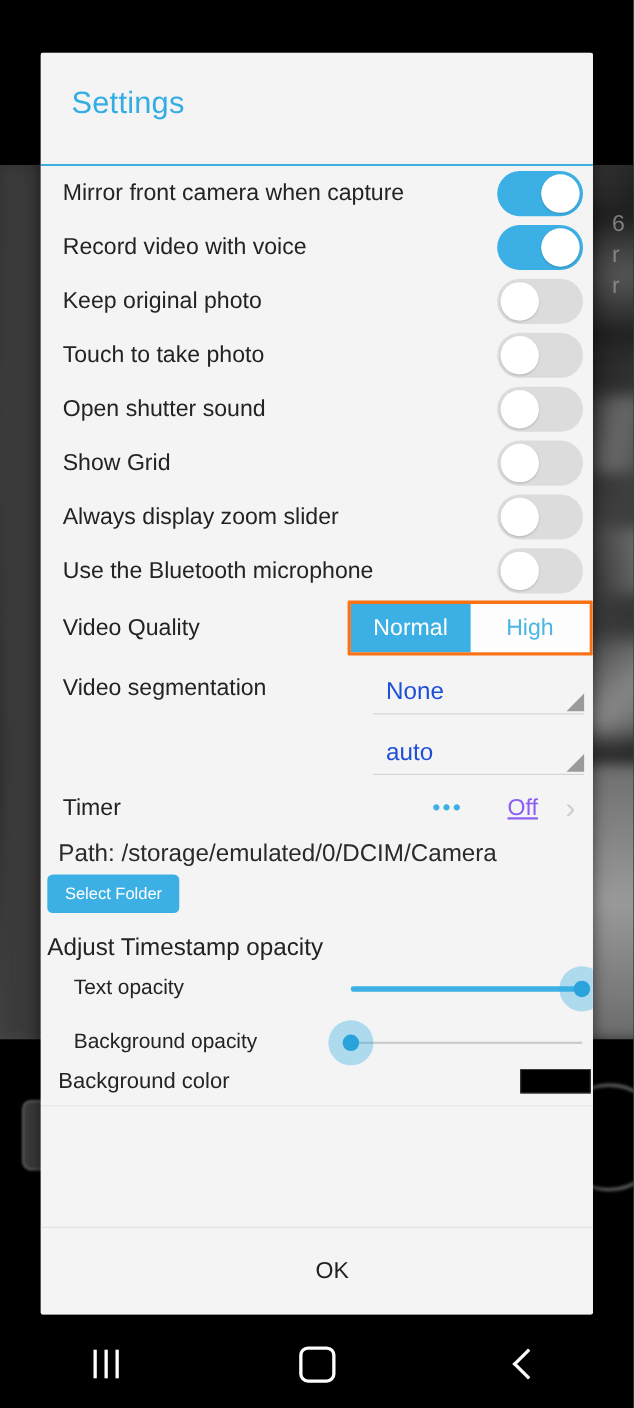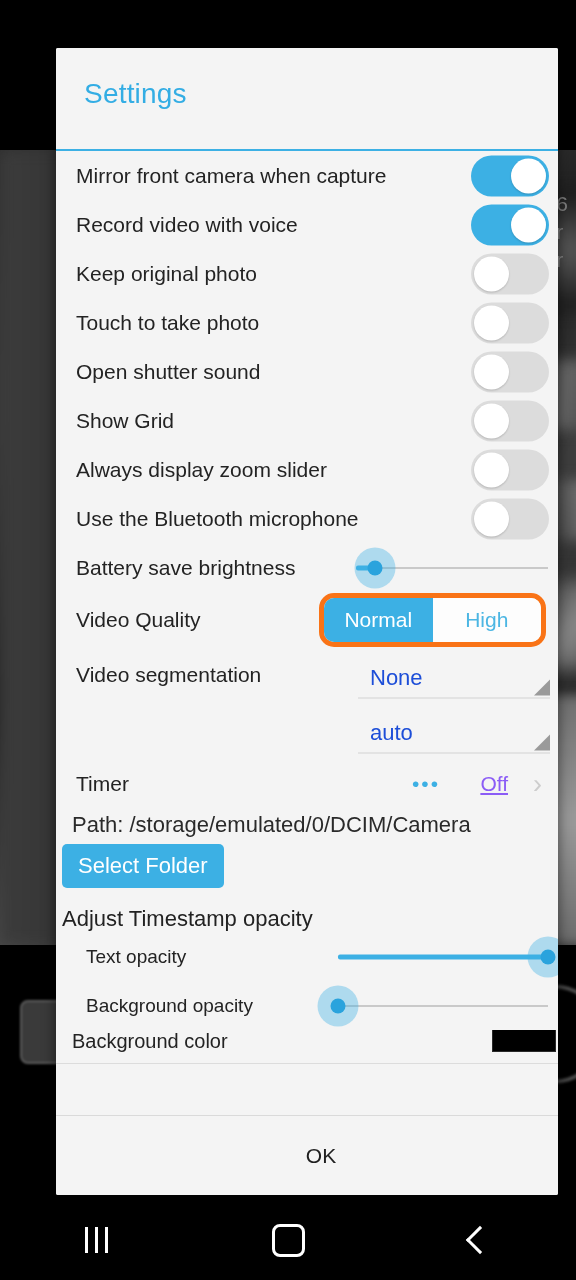--- a/index.html
+++ b/index.html
@@ -33,21 +33,21 @@
     font-size:21px;line-height:28px;filter:blur(.6px);text-align:left;}
   .bd-lowerblack{position:absolute;left:0;top:945px;width:576px;height:255px;background:#000;}
   .bd-ring{position:absolute;left:505px;top:985px;width:92px;height:92px;border-radius:50%;
     border:3px solid #5d5d5d;filter:blur(1.6px);}
   .bd-leftbox{position:absolute;left:20px;top:1000px;width:44px;height:60px;border-radius:8px;
     border:2px solid #5a5a5a;background:#3a3a3a;filter:blur(1.2px);}
 
   
   .dialog{position:absolute;left:37px;top:48px;width:502px;height:1147px;
     background:#f4f4f4;border-radius:2px;box-shadow:0 2px 14px rgba(0,0,0,.55);
-    display:flex;flex-direction:column;overflow:hidden;margin-left:19px;}
+    display:flex;flex-direction:column;overflow:hidden;}
   .dlg-header{height:101px;flex:0 0 auto;position:relative;background:#f4f4f4;}
   .dlg-title{position:absolute;left:28px;top:30px;font-size:28px;color:#33ade4;letter-spacing:.2px;}
   .dlg-rule{height:2px;background:#3cb0e4;flex:0 0 auto;}
 
   .dlg-body{position:relative;flex:1 1 auto;overflow:hidden;background:#f4f4f4;}
   .dlg-footer{flex:0 0 auto;height:79px;border-top:1px solid #dadada;background:#f4f4f4;
     display:flex;align-items:center;justify-content:center;padding-left:28px;}
   .ok-btn{font-size:21px;color:#1f1f1f;background:none;border:0;padding:8px 26px;cursor:pointer;
     font-family:"Liberation Sans", sans-serif;}
 
@@ -69,22 +69,22 @@
   .s-track{position:absolute;top:50%;left:0;right:0;height:2px;transform:translateY(-50%);
     background:#c9c9c9;}
   .s-fill{position:absolute;top:50%;left:0;height:5px;transform:translateY(-50%);
     background:#3cb0e4;border-radius:2px;}
   .s-halo{position:absolute;top:50%;width:41px;height:41px;border-radius:50%;
     transform:translate(-50%,-50%);background:rgba(60,176,228,.38);}
   .s-thumb{position:absolute;top:50%;width:15px;height:15px;border-radius:50%;
     transform:translate(-50%,-50%);background:#2aa3dd;}
 
   
-  .segmented{position:absolute;right:12px;top:50%;transform:translateY(-50%);
-    display:flex;border:5px solid #f97316;border-radius:15px;overflow:hidden;width:217px;height:44px;}
+  .segmented{position:absolute;right:0px;top:50%;transform:translateY(-50%);
+    display:flex;border:3px solid #f97316;border-radius:1px;overflow:hidden;width:217px;height:44px;}
   .seg{flex:1;display:flex;align-items:center;justify-content:center;font-size:21px;cursor:pointer;}
   .seg.sel{background:#3cb0e4;color:#fff;}
   .seg.unsel{background:#fdfdfd;color:#4cb6e3;}
 
   
   .spinner{position:absolute;left:302px;right:8px;top:50%;transform:translateY(-50%);
     height:46px;border-bottom:1px solid #d2d2d2;cursor:pointer;}
   .spinner .sp-val{position:absolute;left:12px;bottom:7px;font-size:22px;color:#1d4ed8;}
   .sp-arrow{position:absolute;right:0;bottom:2px;width:0;height:0;
     border-left:16px solid transparent;border-bottom:16px solid #9a9a9a;}
@@ -92,21 +92,21 @@
   
   .timer-dots{position:absolute;right:118px;top:50%;transform:translateY(-50%);
     color:#3cb0e4;font-size:21px;letter-spacing:2px;cursor:pointer;}
   .timer-val{position:absolute;right:50px;top:50%;transform:translateY(-50%);
     color:#8b5cf6;font-size:21px;cursor:pointer;text-decoration:underline;}
   .timer-chev{position:absolute;right:16px;top:50%;transform:translateY(-50%) ;
     color:#cdcdcd;font-size:27px;line-height:1;cursor:pointer;}
 
   .path-line{font-size:22px;color:#2a2a2a;padding:2px 0 0 16px;}
   .select-folder{margin:6px 0 0 6px;display:inline-block;background:#3cb0e4;color:#fff;
-    font-size:22px;padding:9px 16px;border-radius:5px;border:0;cursor:pointer;
+    font-size:15px;padding:9px 16px;border-radius:5px;border:0;cursor:pointer;
     font-family:"Liberation Sans", sans-serif;}
 
   .section-title{font-size:22px;color:#222;padding:18px 0 0 6px;}
 
   .colorrow{position:relative;height:34px;overflow:hidden;}
   .colorrow .row-label{position:absolute;left:16px;top:0;font-size:20px;color:#232323;}
   .color-swatch{position:absolute;right:2px;top:-6px;width:62px;height:26px;background:#000;
     border:1px solid #2a2a2a;cursor:pointer;}
   .bottom-divider{position:absolute;left:0;right:0;bottom:0;height:1px;background:#dcdcdc;}
 
@@ -196,29 +196,20 @@
           </span>
       </div>
       <div class="row">
         <span class="row-label">Use the Bluetooth microphone</span>
         <span class="switch">
             <span class="knob"></span>
           </span>
       </div>
 
       
-      <div class="row">
-        <span class="row-label">Battery save brightness</span>
-        <span class="slider" style="left:300px;right:10px;">
-          <span class="s-track"></span>
-          <span class="s-fill" style="width:10%;"></span>
-          <span class="s-halo" style="left:10%;"></span>
-          <span class="s-thumb" style="left:10%;"></span>
-        </span>
-      </div>
 
       
       <div class="row" style="height:56px;">
         <span class="row-label">Video Quality</span>
         <span class="segmented">
           <span class="seg sel">Normal</span>
           <span class="seg unsel">High</span>
         </span>
       </div>
 

